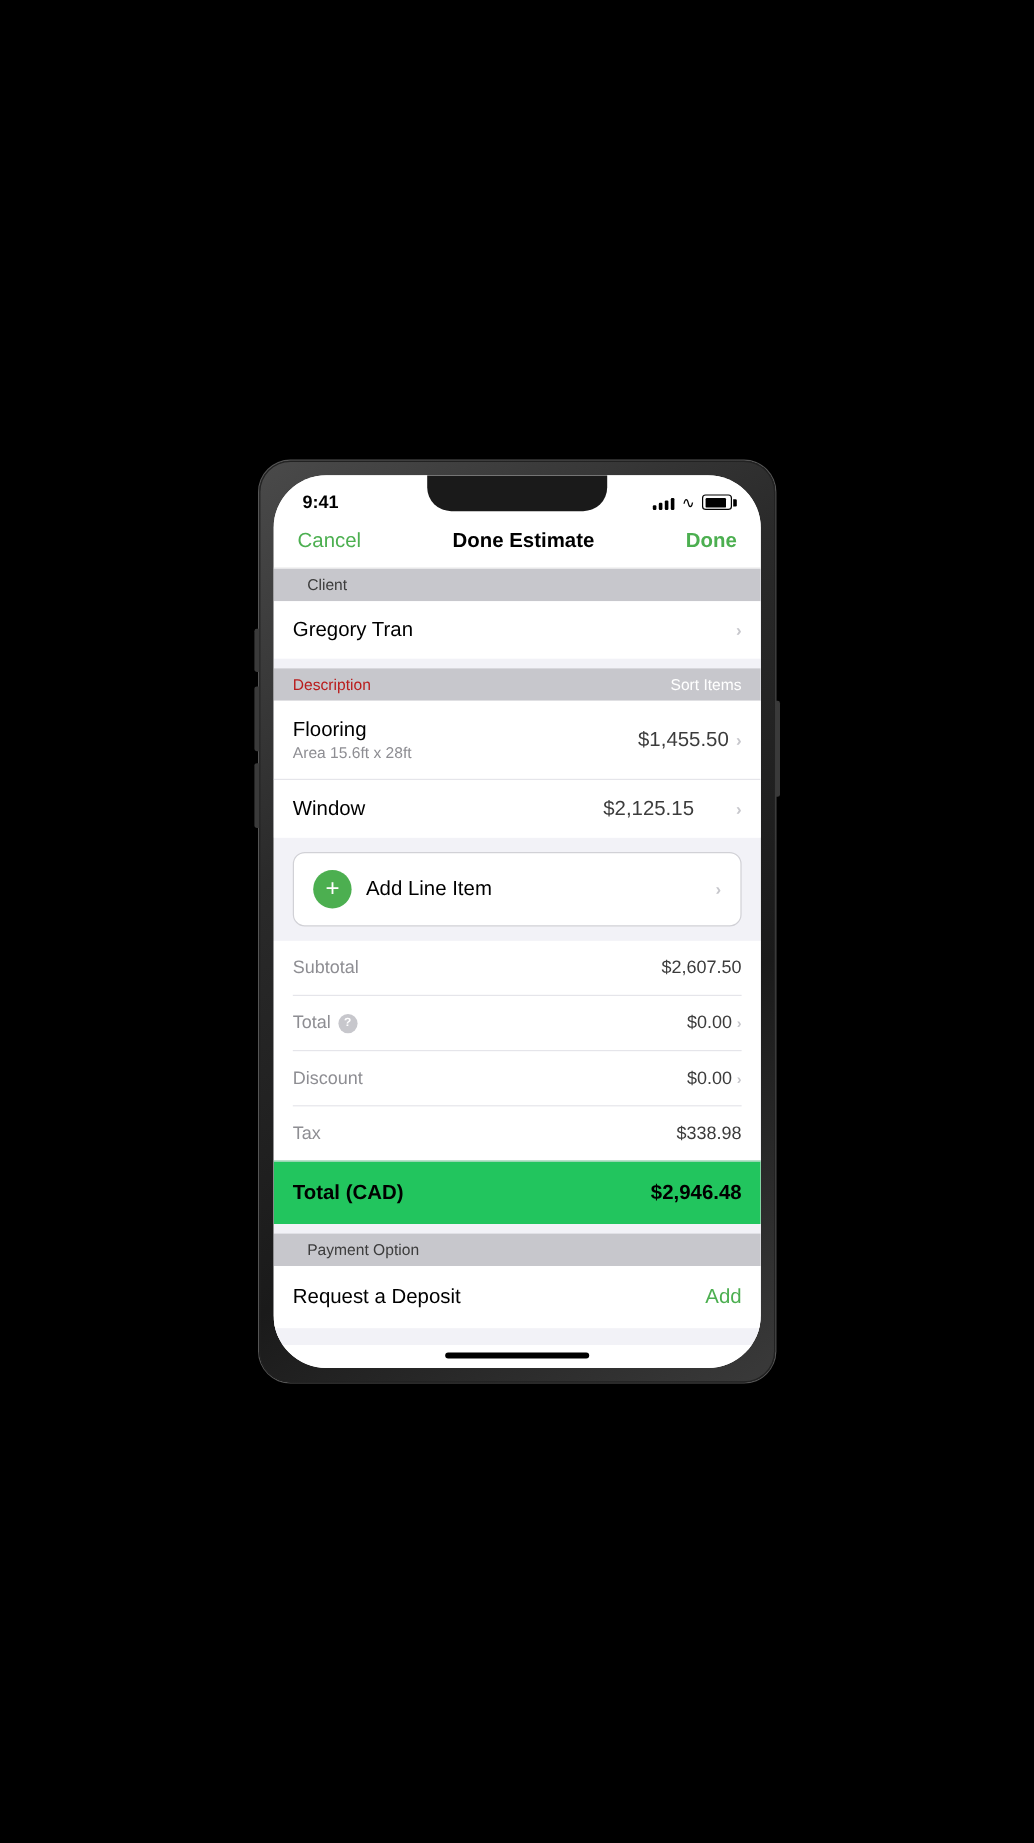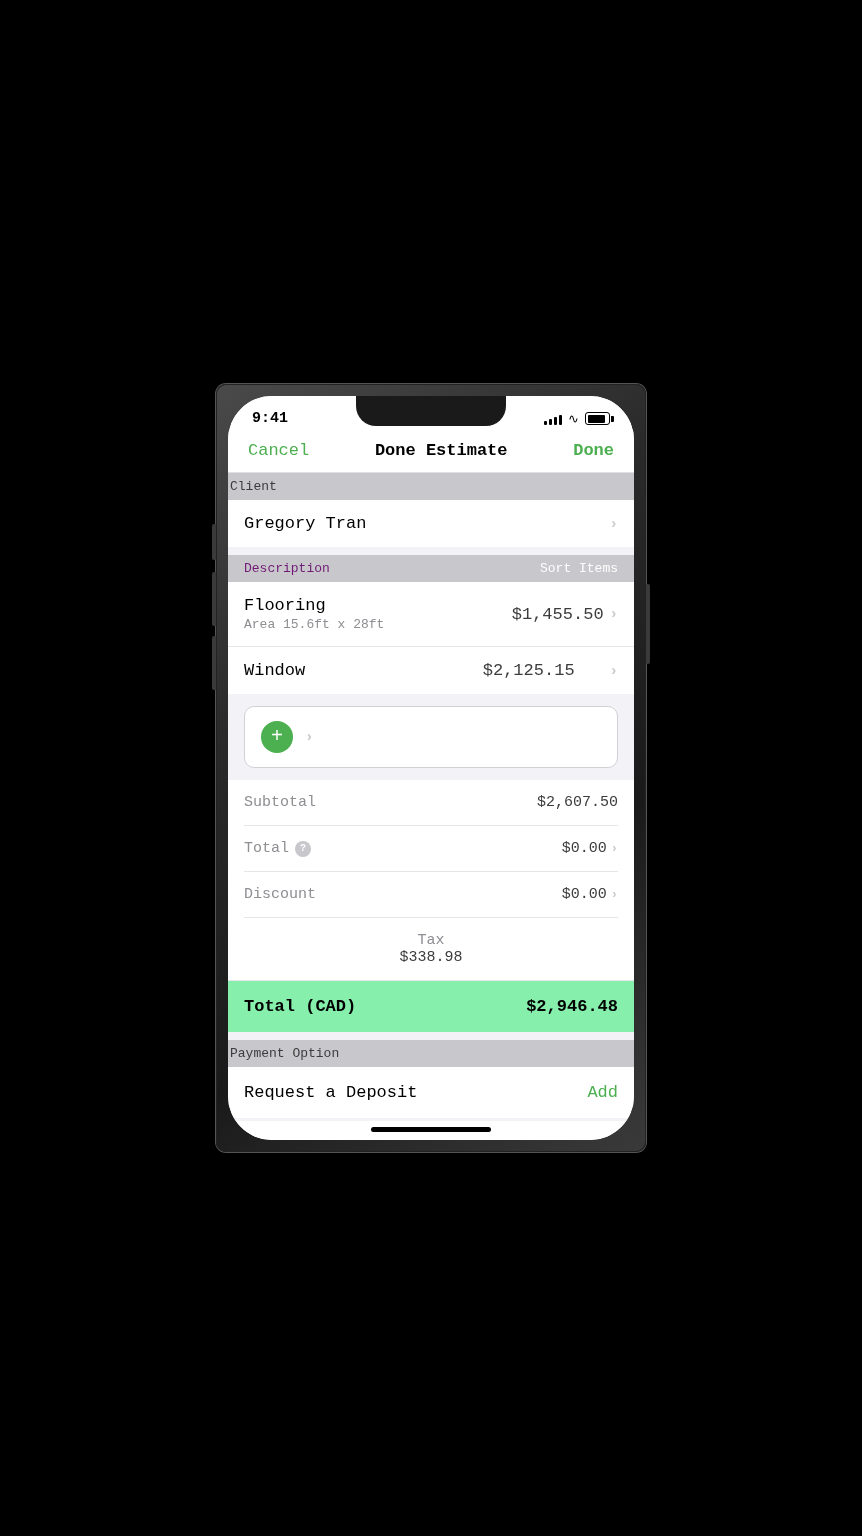--- a/index.html
+++ b/index.html
@@ -10,28 +10,27 @@
       justify-content: center;
       align-items: center;
       min-height: 100vh;
       font-family: -apple-system, BlinkMacSystemFont, 'Helvetica Neue', sans-serif;
     }
 
     .phone-outer {
       width: 430px;
       height: 768px;
       background: linear-gradient(145deg, #4a4a4a, #2a2a2a, #1a1a1a, #3a3a3a);
-      border-radius: 10px;
+      border-radius: 26px;
       padding: 12px;
       position: relative;
       box-shadow:
         0 0 0 1px #555,
         0 4px 40px rgba(0,0,0,0.8),
         inset 0 0 0 1px #222;
-      font-family: Liberation Mono, monospace;
     }
 
     .phone-inner {
       width: 100%;
       height: 100%;
       background: #fff;
       border-radius: 44px;
       overflow: hidden;
       position: relative;
       display: flex;
@@ -153,37 +152,37 @@
     
     .content {
       flex: 1;
       overflow-y: auto;
       background: #f2f2f7;
     }
 
     
     .section-header {
       background: #c7c7cc;
-      padding: 6px 2px;
+      padding: 6px 28px;
       font-size: 13px;
       color: #3c3c3c;
       font-weight: 400;
     }
 
     .section-header-row {
       background: #c7c7cc;
       padding: 6px 16px;
       display: flex;
       justify-content: space-between;
       align-items: center;
     }
 
     .section-header-label {
       font-size: 13px;
-      color: #701a75;
+      color: #b91c1c;
     }
 
     .section-header-action {
       font-size: 13px;
       color: #fff;
       font-weight: 500;
     }
 
     
     .card-section {
@@ -281,21 +280,20 @@
     .summary-row {
       display: flex;
       justify-content: space-between;
       align-items: center;
       padding: 14px 0;
       border-bottom: 1px solid #e5e5ea;
     }
 
     .summary-row:last-child {
       border-bottom: none;
-      flex-direction: column;
     }
 
     .summary-label {
       font-size: 15px;
       color: #8e8e93;
       display: flex;
       align-items: center;
       gap: 6px;
     }
 
@@ -322,21 +320,21 @@
       font-size: 10px;
       color: #fff;
       font-weight: 600;
     }
 
     
     .total-row {
       display: flex;
       justify-content: space-between;
       padding: 16px;
-      background: #86efac;
+      background: #22c55e;
       border-top: 1px solid #e5e5ea;
     }
 
     .total-label {
       font-size: 17px;
       font-weight: 700;
       color: #000;
     }
 
     .total-value {
@@ -502,20 +500,21 @@
           </div>
           <span class="list-item-value">$2,125.15</span>
           <span class="chevron">›</span>
         </div>
       </div>
 
       <div class="add-line-item">
         <div class="add-icon-circle">
           <span class="add-icon-plus">+</span>
         </div>
+        <span class="add-line-item-label">Add Line Item</span>
         <span class="chevron">›</span>
       </div>
 
       <div class="summary-section">
         <div class="summary-row">
           <span class="summary-label">Subtotal</span>
           <span class="summary-value">$2,607.50</span>
         </div>
 
         <div class="summary-row">

